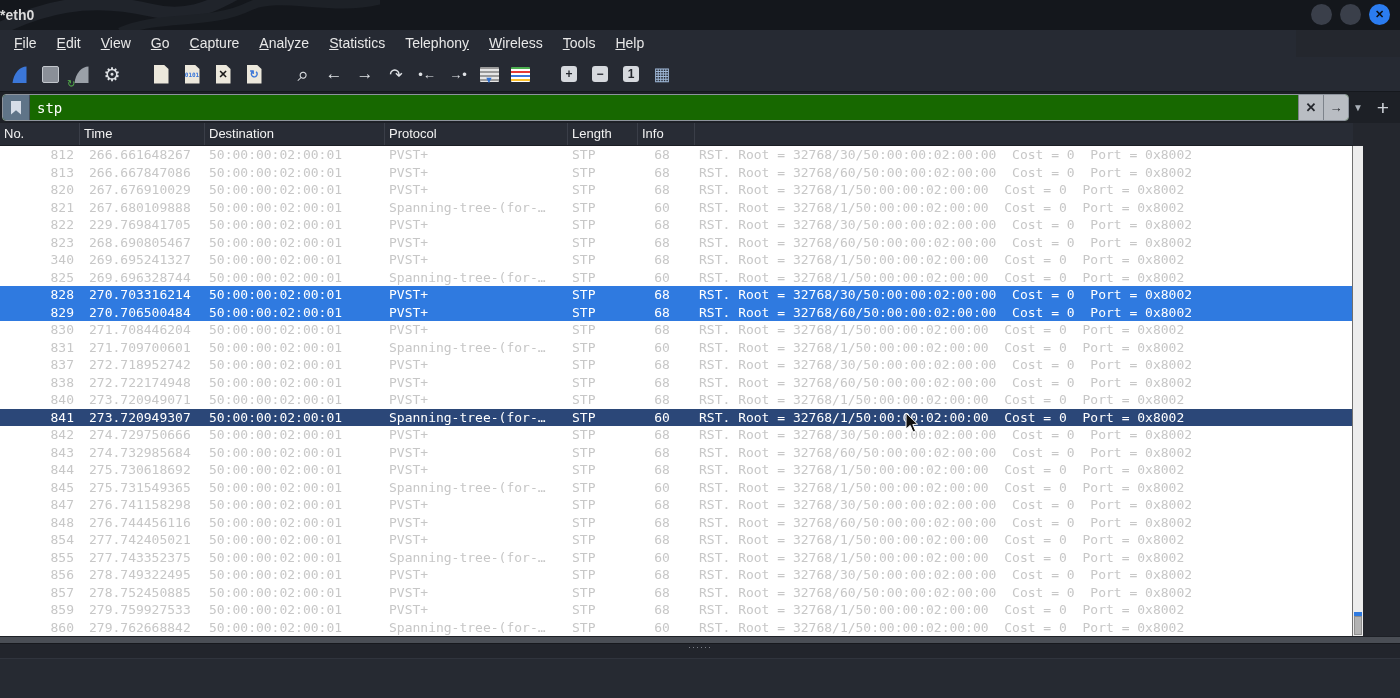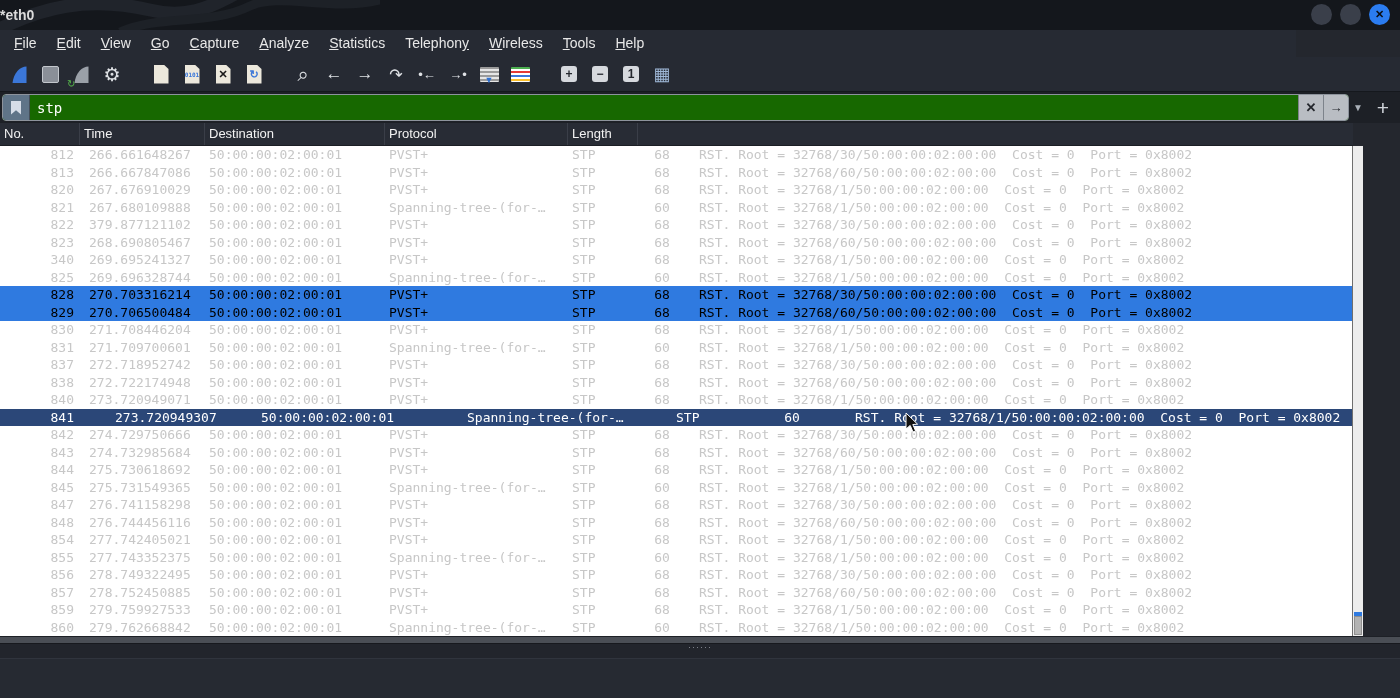--- a/index.html
+++ b/index.html
@@ -63,22 +63,22 @@
   .listheader{position:absolute;left:0;top:123px;width:1353px;height:23px;background:#282c35;
     display:grid;grid-template-columns:80px 125px 180px 183px 70px 57px minmax(0,1fr);
     color:#f2f2f2;font-size:13px;border-bottom:1px solid #1b1e24;box-sizing:border-box;}
   .hc{line-height:22px;padding-left:4px;border-right:1px solid #3a3e48;overflow:hidden;
     white-space:nowrap;}
   .rows{position:absolute;left:0;top:146px;width:1353px;height:490px;background:#ffffff;
     overflow:hidden;}
   .prow{display:grid;grid-template-columns:80px 125px 180px 183px 70px 57px minmax(0,1fr);
     height:17.5px;font-family:"DejaVu Sans Mono",monospace;font-size:13px;line-height:17.5px;
     color:var(--row-text,#c7c7c7);white-space:pre;}
-  .prow.selected{background:var(--sel-bg,#2f7ae0);color:#000000;}
-  .prow.current{background:var(--cur-bg,#2b4778);color:#ffffff;gap:26px;}
+  .prow.selected{background:var(--sel-bg,#2f7ae0);color:#ffffff;}
+  .prow.current{background:var(--cur-bg,#2b4778);color:#ffffff;}
   .c{overflow:hidden;}
   .c-no{text-align:right;padding-right:6px;}
   .c-time{padding-left:9px;}
   .c-source,.c-destination,.c-protocol,.c-info{padding-left:4px;}
   .c-length{text-align:center;padding-right:9px;}
   
   .vscroll{position:absolute;left:1352px;top:146px;width:11px;height:490px;background:#ededed;
     border-left:1px solid #6f6f6f;box-sizing:border-box;z-index:3;}
   .sb-blue{position:absolute;left:1px;right:1px;top:466px;height:4px;background:var(--sel-bg,#2f7ae0);display:block;}
   .sb-thumb{position:absolute;left:1px;right:1px;top:470px;height:19px;background:#b3b3b3;
@@ -197,27 +197,28 @@
   <span class="fcaret">▼</span>
   <span class="fplus">+</span>
 </div>
 
 <div class="listheader">
     <span class="hc">No.</span>
     <span class="hc">Time</span>
     <span class="hc">Destination</span>
     <span class="hc">Protocol</span>
     <span class="hc">Length</span>
+    <span class="hc">Info</span>
   </div>
 <div class="rows">
     <div class="prow normal"><span class="c c-no">812</span><span class="c c-time">266.661648267</span><span class="c c-source">50:00:00:02:00:01</span><span class="c c-destination">PVST+</span><span class="c c-protocol">STP</span><span class="c c-length">68</span><span class="c c-info">RST. Root = 32768/30/50:00:00:02:00:00  Cost = 0  Port = 0x8002</span></div>
     <div class="prow normal"><span class="c c-no">813</span><span class="c c-time">266.667847086</span><span class="c c-source">50:00:00:02:00:01</span><span class="c c-destination">PVST+</span><span class="c c-protocol">STP</span><span class="c c-length">68</span><span class="c c-info">RST. Root = 32768/60/50:00:00:02:00:00  Cost = 0  Port = 0x8002</span></div>
     <div class="prow normal"><span class="c c-no">820</span><span class="c c-time">267.676910029</span><span class="c c-source">50:00:00:02:00:01</span><span class="c c-destination">PVST+</span><span class="c c-protocol">STP</span><span class="c c-length">68</span><span class="c c-info">RST. Root = 32768/1/50:00:00:02:00:00  Cost = 0  Port = 0x8002</span></div>
     <div class="prow normal"><span class="c c-no">821</span><span class="c c-time">267.680109888</span><span class="c c-source">50:00:00:02:00:01</span><span class="c c-destination">Spanning-tree-(for-…</span><span class="c c-protocol">STP</span><span class="c c-length">60</span><span class="c c-info">RST. Root = 32768/1/50:00:00:02:00:00  Cost = 0  Port = 0x8002</span></div>
-    <div class="prow normal"><span class="c c-no">822</span><span class="c c-time">379.877121102</span><span class="c c-source">50:00:00:02:00:01</span><span class="c c-destination">PVST+</span><span class="c c-protocol">STP</span><span class="c c-length">68</span><span class="c c-info">RST. Root = 32768/30/50:00:00:02:00:00  Cost = 0  Port = 0x8002</span></div>
+    <div class="prow normal"><span class="c c-no">822</span><span class="c c-time">229.769841705</span><span class="c c-source">50:00:00:02:00:01</span><span class="c c-destination">PVST+</span><span class="c c-protocol">STP</span><span class="c c-length">68</span><span class="c c-info">RST. Root = 32768/30/50:00:00:02:00:00  Cost = 0  Port = 0x8002</span></div>
     <div class="prow normal"><span class="c c-no">823</span><span class="c c-time">268.690805467</span><span class="c c-source">50:00:00:02:00:01</span><span class="c c-destination">PVST+</span><span class="c c-protocol">STP</span><span class="c c-length">68</span><span class="c c-info">RST. Root = 32768/60/50:00:00:02:00:00  Cost = 0  Port = 0x8002</span></div>
     <div class="prow normal"><span class="c c-no">340</span><span class="c c-time">269.695241327</span><span class="c c-source">50:00:00:02:00:01</span><span class="c c-destination">PVST+</span><span class="c c-protocol">STP</span><span class="c c-length">68</span><span class="c c-info">RST. Root = 32768/1/50:00:00:02:00:00  Cost = 0  Port = 0x8002</span></div>
     <div class="prow normal"><span class="c c-no">825</span><span class="c c-time">269.696328744</span><span class="c c-source">50:00:00:02:00:01</span><span class="c c-destination">Spanning-tree-(for-…</span><span class="c c-protocol">STP</span><span class="c c-length">60</span><span class="c c-info">RST. Root = 32768/1/50:00:00:02:00:00  Cost = 0  Port = 0x8002</span></div>
     <div class="prow selected"><span class="c c-no">828</span><span class="c c-time">270.703316214</span><span class="c c-source">50:00:00:02:00:01</span><span class="c c-destination">PVST+</span><span class="c c-protocol">STP</span><span class="c c-length">68</span><span class="c c-info">RST. Root = 32768/30/50:00:00:02:00:00  Cost = 0  Port = 0x8002</span></div>
     <div class="prow selected"><span class="c c-no">829</span><span class="c c-time">270.706500484</span><span class="c c-source">50:00:00:02:00:01</span><span class="c c-destination">PVST+</span><span class="c c-protocol">STP</span><span class="c c-length">68</span><span class="c c-info">RST. Root = 32768/60/50:00:00:02:00:00  Cost = 0  Port = 0x8002</span></div>
     <div class="prow normal"><span class="c c-no">830</span><span class="c c-time">271.708446204</span><span class="c c-source">50:00:00:02:00:01</span><span class="c c-destination">PVST+</span><span class="c c-protocol">STP</span><span class="c c-length">68</span><span class="c c-info">RST. Root = 32768/1/50:00:00:02:00:00  Cost = 0  Port = 0x8002</span></div>
     <div class="prow normal"><span class="c c-no">831</span><span class="c c-time">271.709700601</span><span class="c c-source">50:00:00:02:00:01</span><span class="c c-destination">Spanning-tree-(for-…</span><span class="c c-protocol">STP</span><span class="c c-length">60</span><span class="c c-info">RST. Root = 32768/1/50:00:00:02:00:00  Cost = 0  Port = 0x8002</span></div>
     <div class="prow normal"><span class="c c-no">837</span><span class="c c-time">272.718952742</span><span class="c c-source">50:00:00:02:00:01</span><span class="c c-destination">PVST+</span><span class="c c-protocol">STP</span><span class="c c-length">68</span><span class="c c-info">RST. Root = 32768/30/50:00:00:02:00:00  Cost = 0  Port = 0x8002</span></div>
     <div class="prow normal"><span class="c c-no">838</span><span class="c c-time">272.722174948</span><span class="c c-source">50:00:00:02:00:01</span><span class="c c-destination">PVST+</span><span class="c c-protocol">STP</span><span class="c c-length">68</span><span class="c c-info">RST. Root = 32768/60/50:00:00:02:00:00  Cost = 0  Port = 0x8002</span></div>
     <div class="prow normal"><span class="c c-no">840</span><span class="c c-time">273.720949071</span><span class="c c-source">50:00:00:02:00:01</span><span class="c c-destination">PVST+</span><span class="c c-protocol">STP</span><span class="c c-length">68</span><span class="c c-info">RST. Root = 32768/1/50:00:00:02:00:00  Cost = 0  Port = 0x8002</span></div>

